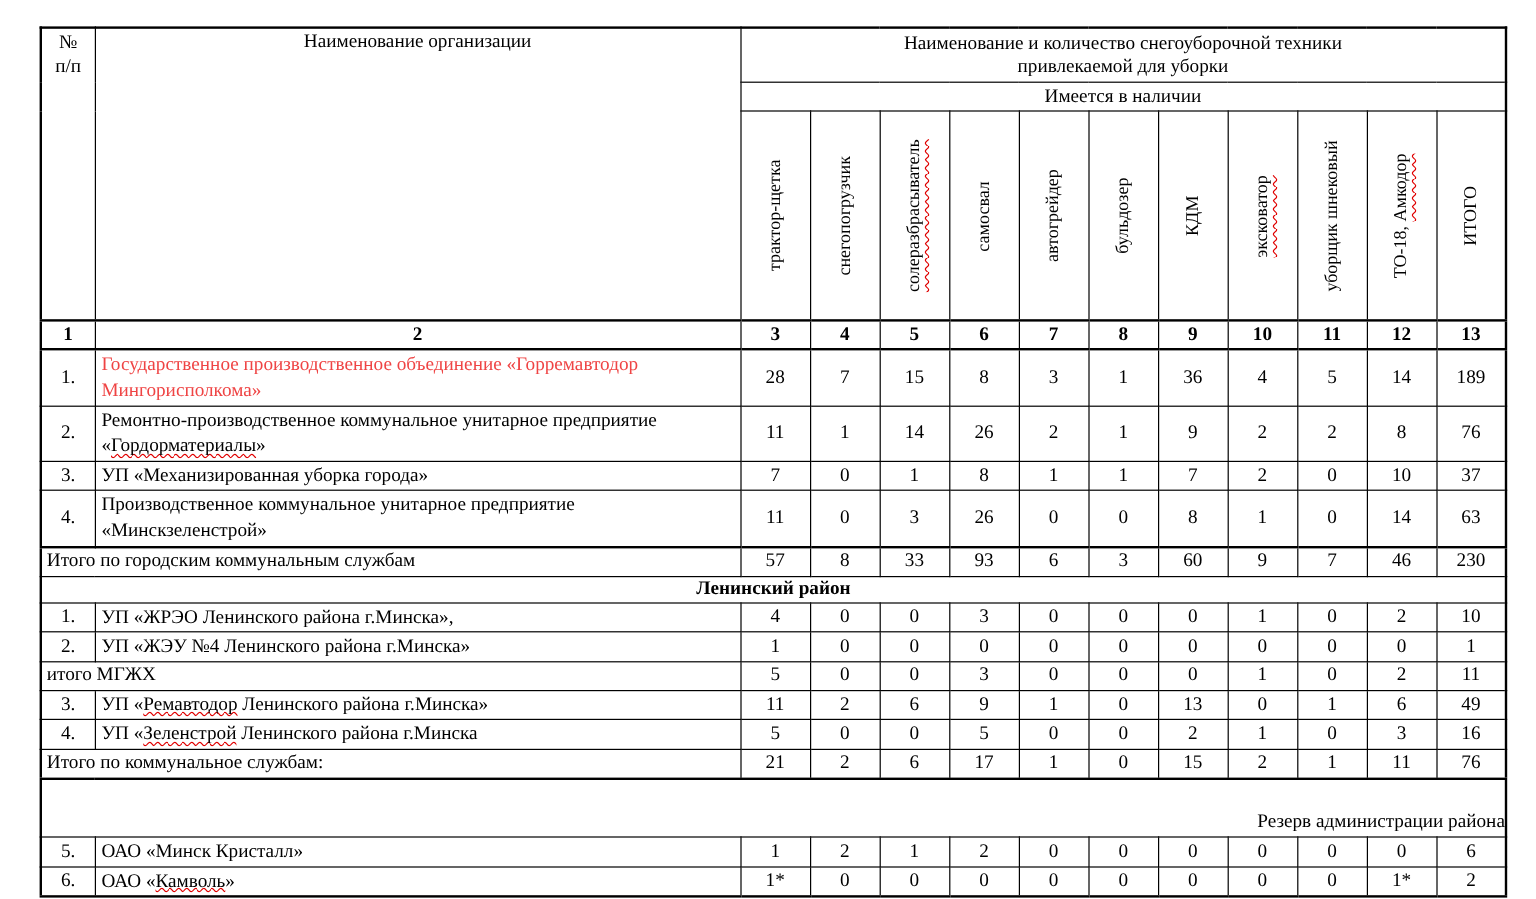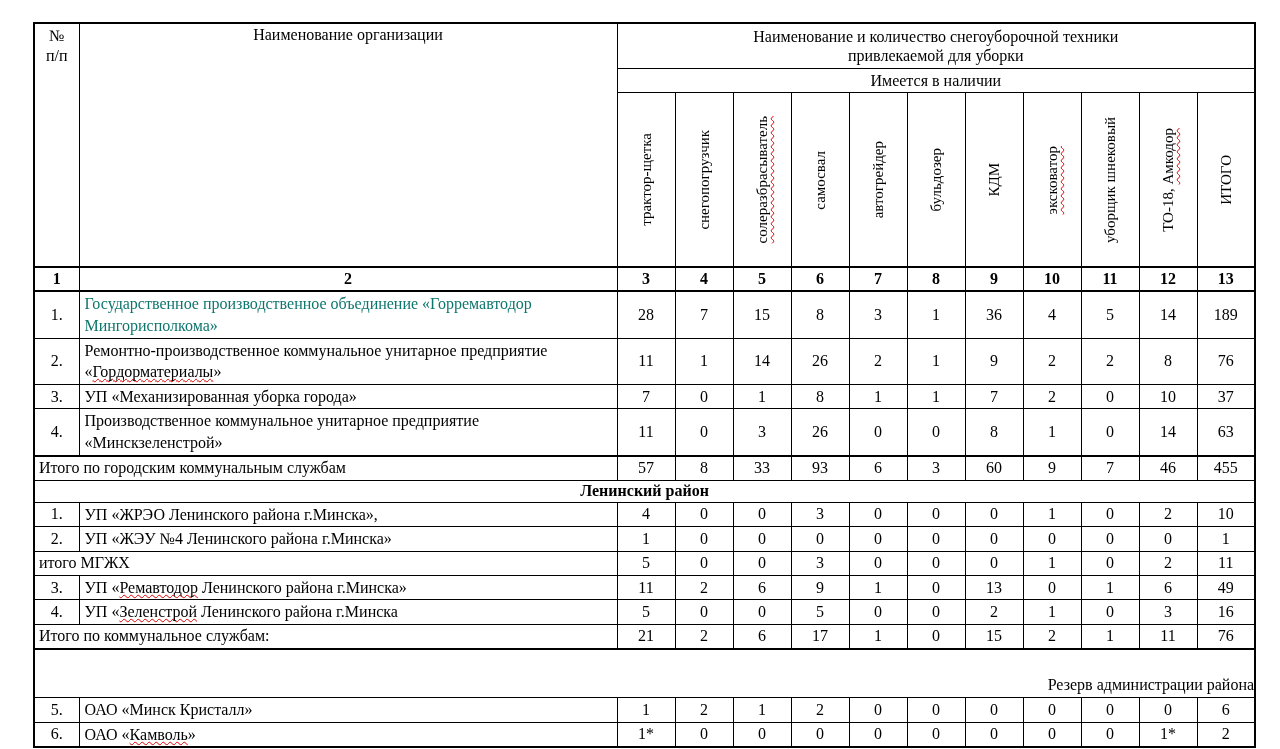--- a/index.html
+++ b/index.html
@@ -141,21 +141,21 @@
           <td>9</td>
           <td>10</td>
           <td>11</td>
           <td>12</td>
           <td>13</td>
         </tr>
     </thead>
     <tbody id="tbody">
         <tr>
           <td class="c-num">1.</td>
-          <td class="c-name" style="color: #0f766e;">Государственное производственное объединение «Горремавтодор Мингорисполкома»</td>
+          <td class="c-name" style="color: #ef4444;">Государственное производственное объединение «Горремавтодор Мингорисполкома»</td>
           <td class="c-val">28</td>
           <td class="c-val">7</td>
           <td class="c-val">15</td>
           <td class="c-val">8</td>
           <td class="c-val">3</td>
           <td class="c-val">1</td>
           <td class="c-val">36</td>
           <td class="c-val">4</td>
           <td class="c-val">5</td>
           <td class="c-val">14</td>
@@ -211,21 +211,21 @@
           <td class="c-val">57</td>
           <td class="c-val">8</td>
           <td class="c-val">33</td>
           <td class="c-val">93</td>
           <td class="c-val">6</td>
           <td class="c-val">3</td>
           <td class="c-val">60</td>
           <td class="c-val">9</td>
           <td class="c-val">7</td>
           <td class="c-val">46</td>
-          <td class="c-val">455</td>
+          <td class="c-val">230</td>
         </tr>
         <tr>
           <td class="c-section" colspan="13">Ленинский район</td>
         </tr>
         <tr>
           <td class="c-num">1.</td>
           <td class="c-name">УП «ЖРЭО Ленинского района г.Минска»,</td>
           <td class="c-val">4</td>
           <td class="c-val">0</td>
           <td class="c-val">0</td>

